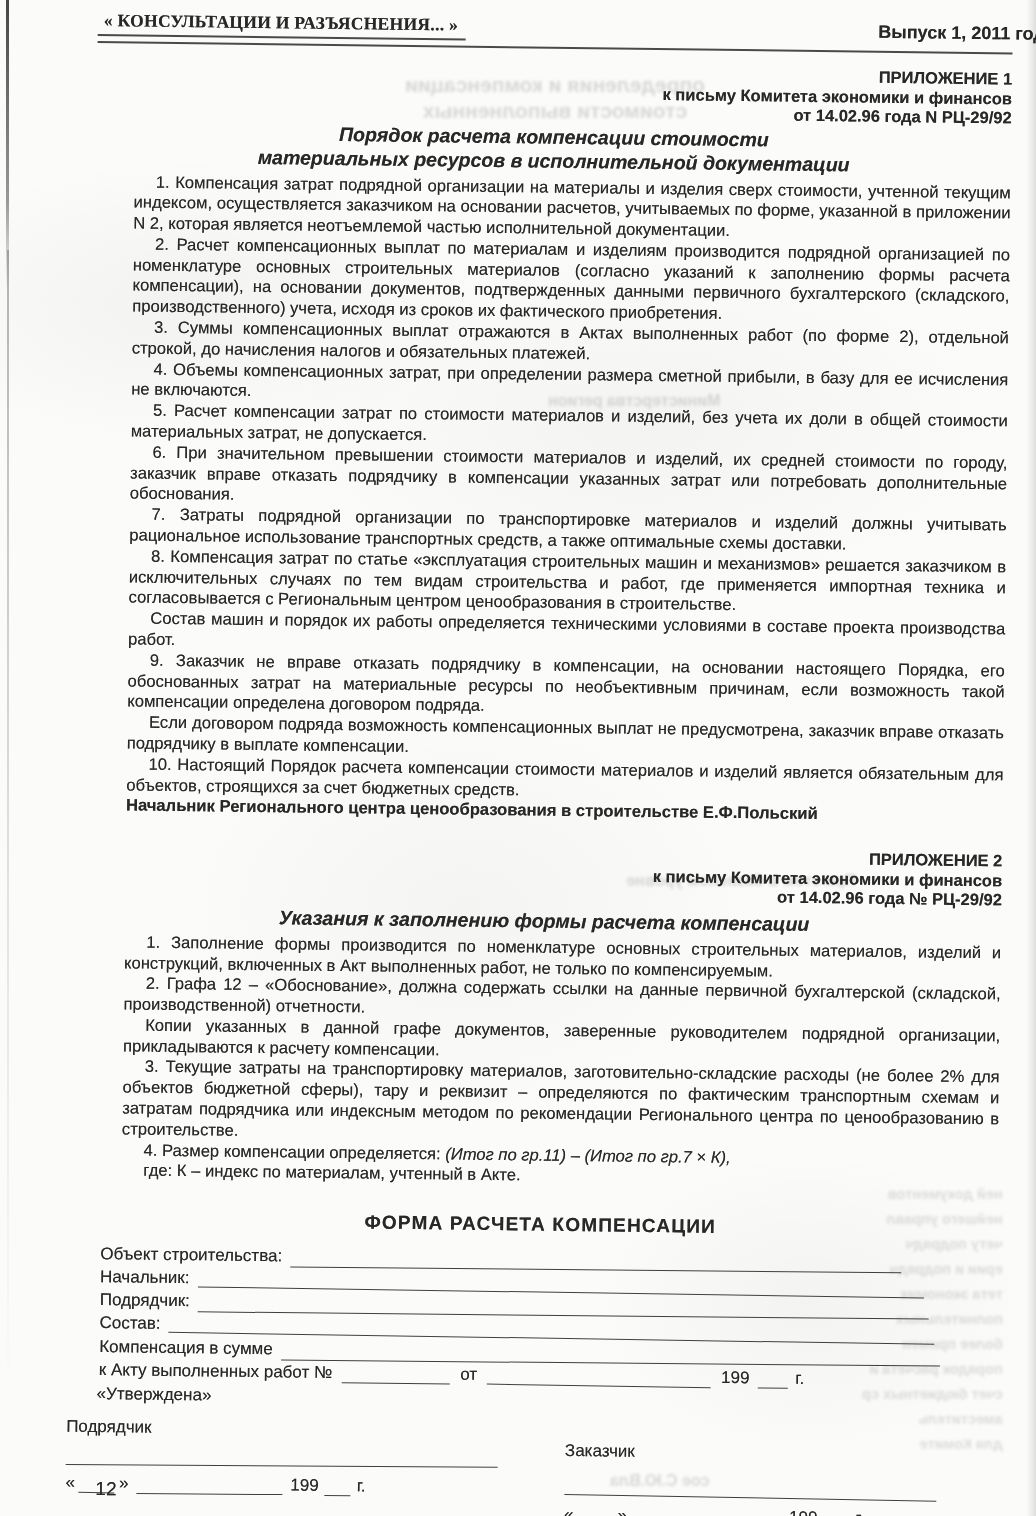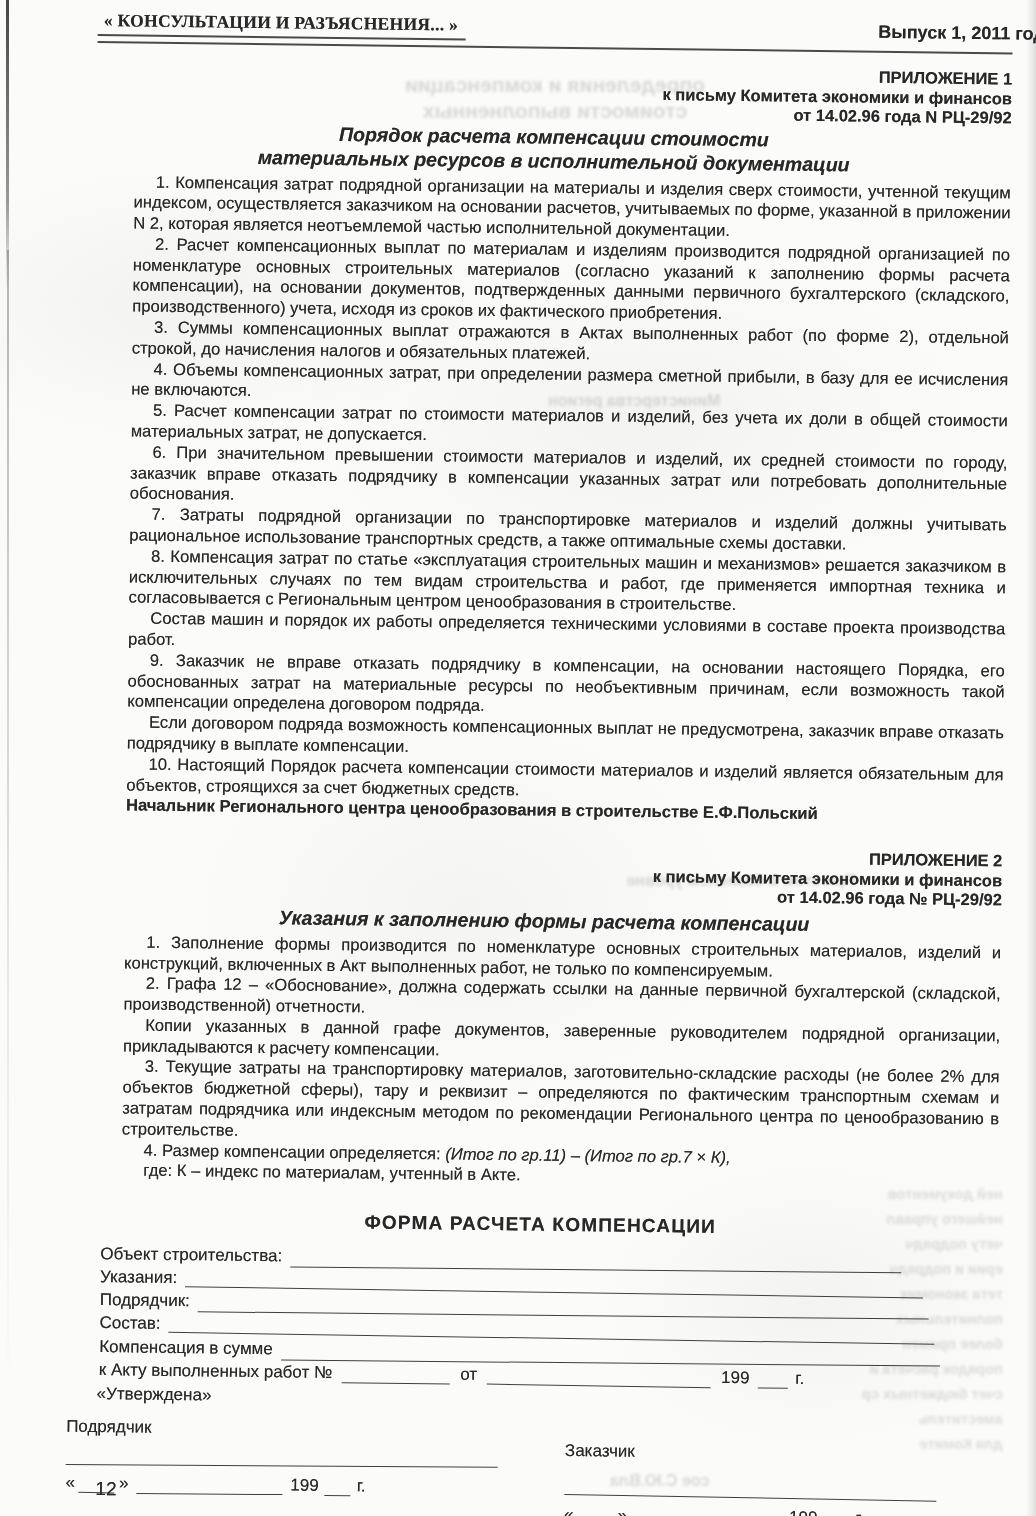--- a/index.html
+++ b/index.html
@@ -160,21 +160,21 @@
   </div>
 
   <div class="form-heading">ФОРМА РАСЧЕТА КОМПЕНСАЦИИ</div>
 
   <div class="form-fields">
     <div class="field-row">
       <span class="label">Объект строительства:</span>
       <span class="blank"></span>
     </div>
     <div class="field-row">
-      <span class="label">Указания:</span>
+      <span class="label">Начальник:</span>
       <span class="blank"></span>
     </div>
     <div class="field-row">
       <span class="label">Подрядчик:</span>
       <span class="blank"></span>
     </div>
     <div class="field-row">
       <span class="label">Состав:</span>
       <span class="blank"></span>
     </div>

